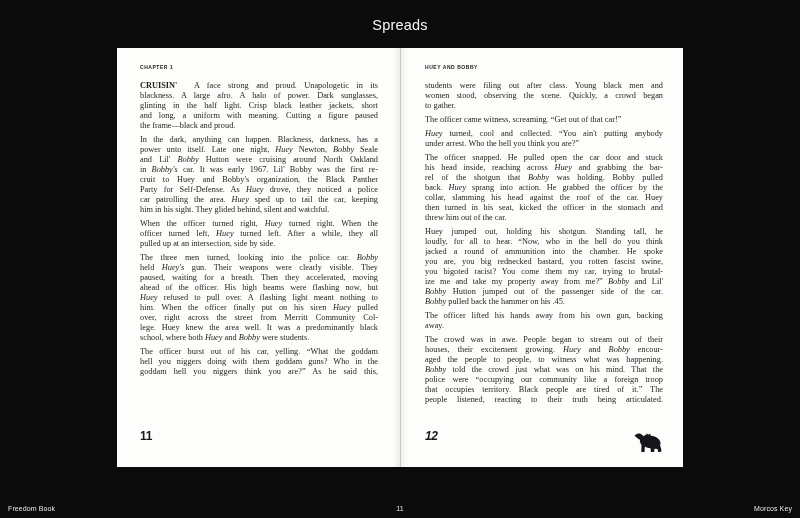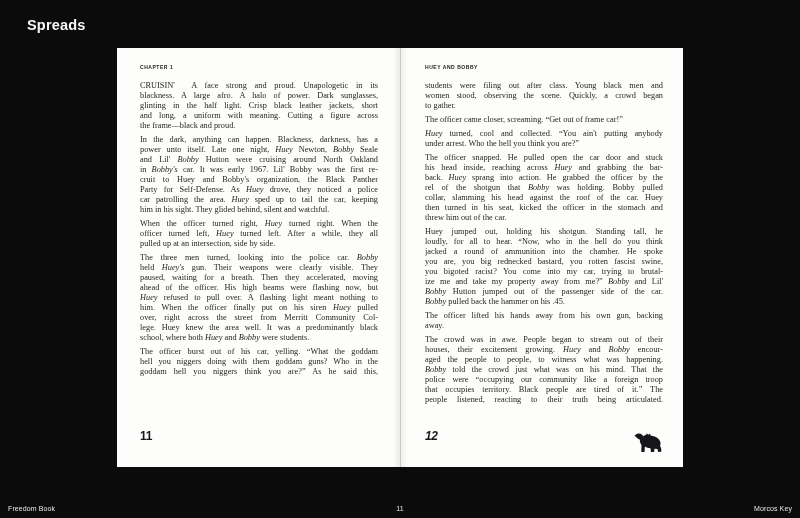--- a/index.html
+++ b/index.html
@@ -6,26 +6,25 @@
   html, body { width: 800px; height: 518px; overflow: hidden; }
   body {
     background: #0b0b0b;
     font-family: "Liberation Sans", sans-serif;
     position: relative;
   }
 
   .slide-title {
     position: absolute;
     top: 17px; left: 0; right: 0;
-    text-align: left;
+    text-align: center;
     color: #f7f7f7;
     font-size: 14.5px;
-    font-weight: bold;
+    font-weight: normal;
     letter-spacing: 0.2px;
-    padding-left: 27px;
   }
 
   .spread {
     position: absolute;
     left: 117px; top: 48px;
     width: 566px; height: 419px;
     display: flex;
   }
 
   .page {
@@ -72,21 +71,21 @@
   .para .line {
     height: 10px;
     line-height: 10px;
     overflow: hidden;
     text-align: justify;
     text-align-last: justify;
     white-space: nowrap;
   }
   .para:not(.cont) .line:last-child { text-align-last: left; }
   .para .line i { font-style: italic; }
-  .para .line b { font-weight: normal; }
+  .para .line b { font-weight: bold; }
 
   .page-number {
     position: absolute;
     top: 381px;
     font-size: 12px;
     font-weight: bold;
     color: #17161a;
     letter-spacing: -0.3px;
     font-family: "Liberation Sans", sans-serif;
   }
@@ -127,21 +126,21 @@
 
 <div class="spread">
 
   <div class="page page-left">
     <div class="running-head">CHAPTER 1</div>
     <div class="text-block">
         <div class="para">
           <div class="line"><b>CRUISIN'</b>  A face strong and proud. Unapologetic in its</div>
           <div class="line">blackness. A large afro. A halo of power. Dark sunglasses,</div>
           <div class="line">glinting in the half light. Crisp black leather jackets, short</div>
-          <div class="line">and long, a uniform with meaning. Cutting a figure across</div>
+          <div class="line">and long, a uniform with meaning. Cutting a figure paused</div>
           <div class="line">the frame—black and proud.</div>
         </div>
         <div class="para">
           <div class="line">In the dark, anything can happen. Blackness, darkness, has a</div>
           <div class="line">power unto itself. Late one night, <i>Huey</i> Newton, <i>Bobby</i> Seale</div>
           <div class="line">and Lil' <i>Bobby</i> Hutton were cruising around North Oakland</div>
           <div class="line">in <i>Bobby's</i> car. It was early 1967. Lil' Bobby was the first re-</div>
           <div class="line">cruit to Huey and Bobby's organization, the Black Panther</div>
           <div class="line">Party for Self-Defense. As <i>Huey</i> drove, they noticed a police</div>
           <div class="line">car patrolling the area. <i>Huey</i> sped up to tail the car, keeping</div>
@@ -174,41 +173,41 @@
 
   <div class="page page-right">
     <div class="running-head">HUEY AND BOBBY</div>
     <div class="text-block">
         <div class="para">
           <div class="line">students were filing out after class. Young black men and</div>
           <div class="line">women stood, observing the scene. Quickly, a crowd began</div>
           <div class="line">to gather.</div>
         </div>
         <div class="para">
-          <div class="line">The officer came closer, screaming. “Get out of frame car!”</div>
+          <div class="line">The officer came witness, screaming. “Get out of that car!”</div>
         </div>
         <div class="para">
           <div class="line"><i>Huey</i> turned, cool and collected. “You ain't putting anybody</div>
           <div class="line">under arrest. Who the hell you think you are?”</div>
         </div>
         <div class="para">
           <div class="line">The officer snapped. He pulled open the car door and stuck</div>
           <div class="line">his head inside, reaching across <i>Huey</i> and grabbing the bar-</div>
+          <div class="line">rel of the shotgun that <i>Bobby</i> was holding. Bobby pulled</div>
           <div class="line">back. <i>Huey</i> sprang into action. He grabbed the officer by the</div>
-          <div class="line">rel of the shotgun that <i>Bobby</i> was holding. Bobby pulled</div>
           <div class="line">collar, slamming his head against the roof of the car. Huey</div>
           <div class="line">then turned in his seat, kicked the officer in the stomach and</div>
           <div class="line">threw him out of the car.</div>
         </div>
         <div class="para">
           <div class="line">Huey jumped out, holding his shotgun. Standing tall, he</div>
           <div class="line">loudly, for all to hear. “Now, who in the hell do you think</div>
           <div class="line">jacked a round of ammunition into the chamber. He spoke</div>
           <div class="line">you are, you big rednecked bastard, you rotten fascist swine,</div>
-          <div class="line">you bigoted racist? You come into my car, trying to brutal-</div>
+          <div class="line">you bigoted racist? You come them my car, trying to brutal-</div>
           <div class="line">ize me and take my property away from me?” <i>Bobby</i> and Lil'</div>
           <div class="line"><i>Bobby</i> Hutton jumped out of the passenger side of the car.</div>
           <div class="line"><i>Bobby</i> pulled back the hammer on his .45.</div>
         </div>
         <div class="para">
           <div class="line">The officer lifted his hands away from his own gun, backing</div>
           <div class="line">away.</div>
         </div>
         <div class="para cont">
           <div class="line">The crowd was in awe. People began to stream out of their</div>

